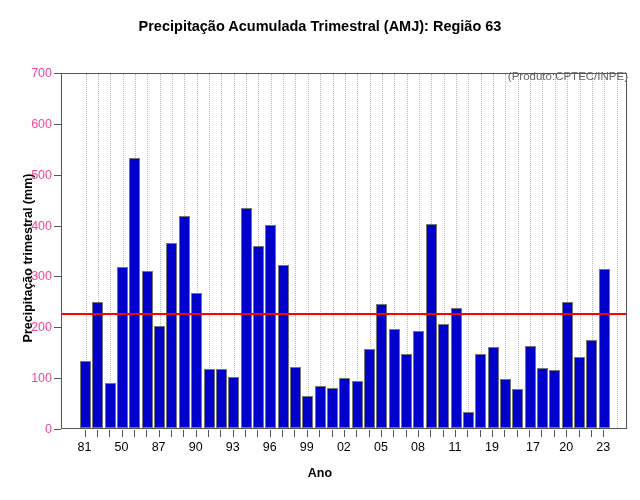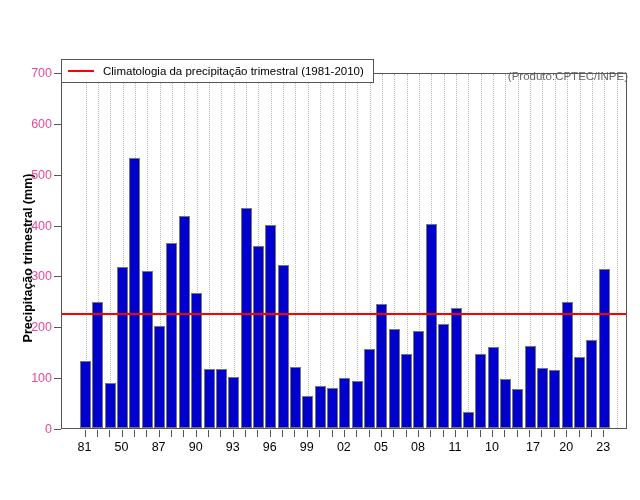--- a/index.html
+++ b/index.html
@@ -166,20 +166,21 @@
     font-size: 11.5px;
     color: #666666;
     z-index: 4;
   }
 </style>
 </head>
 <body>
 
 <div id="chart-root">
 
+  <div class="chart-title">Precipitação Acumulada Trimestral (AMJ): Região 63</div>
 
   <div class="y-axis-labels" id="y-axis-labels">
       <div class="y-tick-label" style="top: 429px;">0</div>
       <div class="y-tick-label" style="top: 378.143px;">100</div>
       <div class="y-tick-label" style="top: 327.286px;">200</div>
       <div class="y-tick-label" style="top: 276.429px;">300</div>
       <div class="y-tick-label" style="top: 225.571px;">400</div>
       <div class="y-tick-label" style="top: 174.714px;">500</div>
       <div class="y-tick-label" style="top: 123.857px;">600</div>
       <div class="y-tick-label" style="top: 73px;">700</div>
@@ -344,26 +345,23 @@
       <div class="x-tick-label" style="left: 121.55px;">50</div>
       <div class="x-tick-label" style="left: 158.6px;">87</div>
       <div class="x-tick-label" style="left: 195.65px;">90</div>
       <div class="x-tick-label" style="left: 232.7px;">93</div>
       <div class="x-tick-label" style="left: 269.75px;">96</div>
       <div class="x-tick-label" style="left: 306.8px;">99</div>
       <div class="x-tick-label" style="left: 343.85px;">02</div>
       <div class="x-tick-label" style="left: 380.9px;">05</div>
       <div class="x-tick-label" style="left: 417.95px;">08</div>
       <div class="x-tick-label" style="left: 455px;">11</div>
-      <div class="x-tick-label" style="left: 492.05px;">10</div>
+      <div class="x-tick-label" style="left: 492.05px;">19</div>
       <div class="x-tick-label" style="left: 533px;">17</div>
       <div class="x-tick-label" style="left: 566.15px;">20</div>
       <div class="x-tick-label" style="left: 603.2px;">23</div>
     </div>
-
-  <div class="legend-box">
-    <span class="legend-swatch"></span>
-    <span class="legend-text">Climatologia da precipitação trimestral (1981-2010)</span>
-  </div>
+  <div class="xlabel">Ano</div>
+
 
   <div class="produto">(Produto:CPTEC/INPE)</div>
 
 </div>
 
 </body></html>

